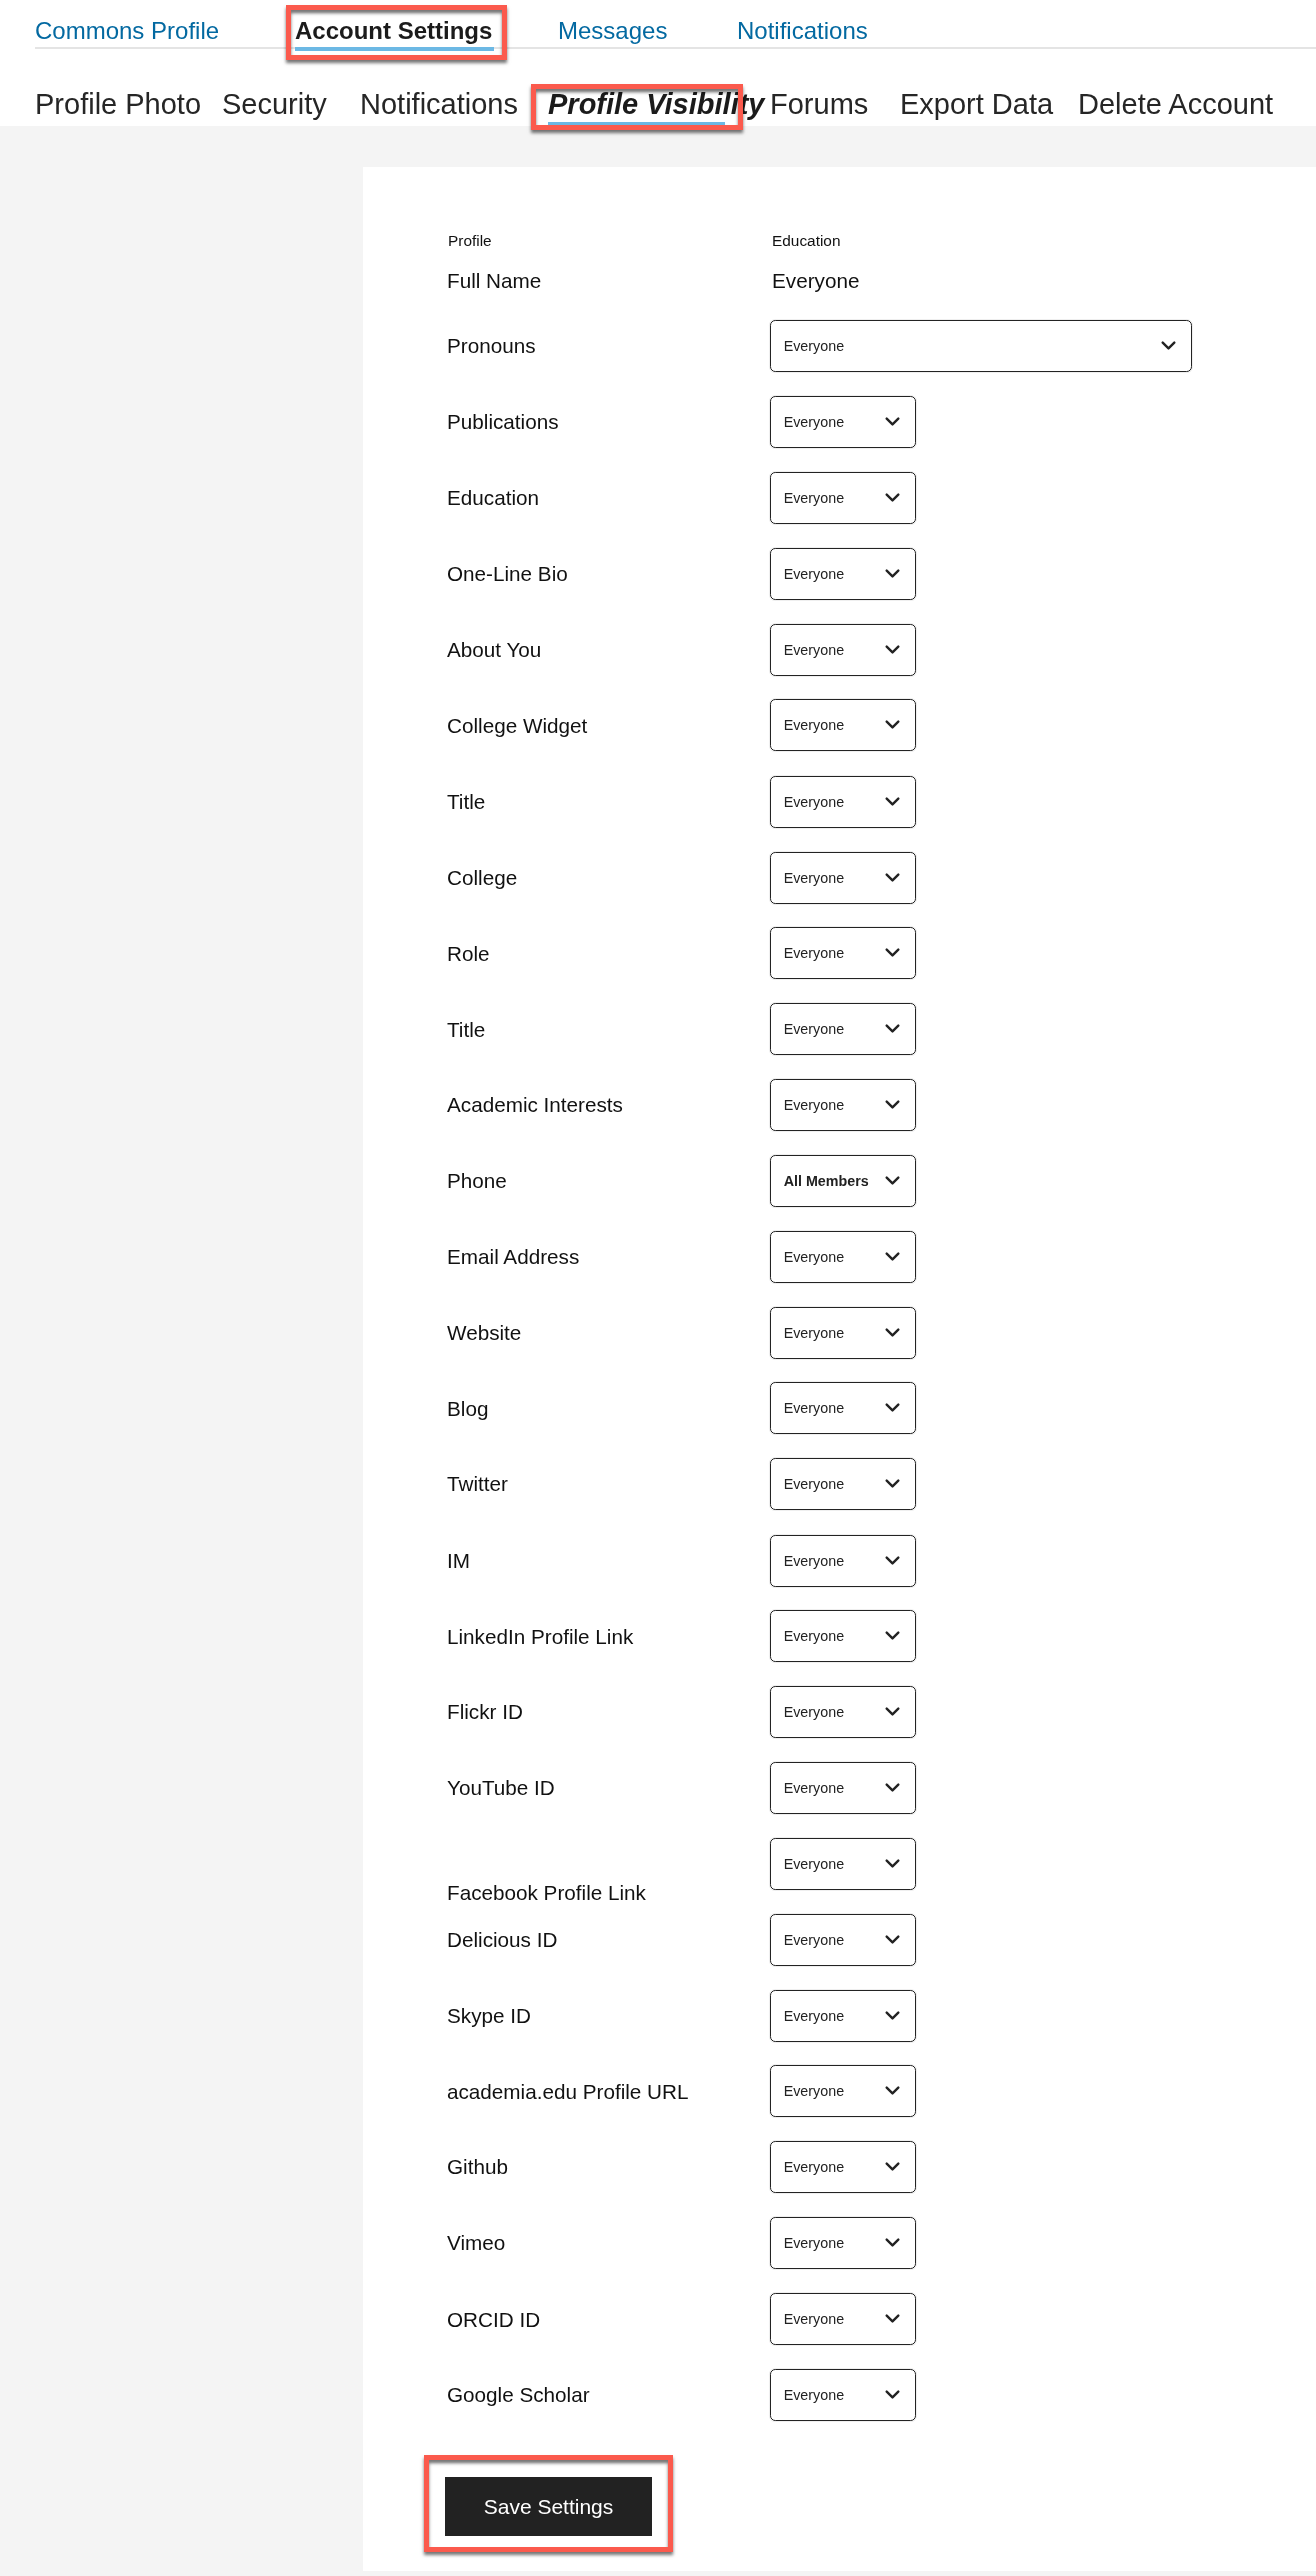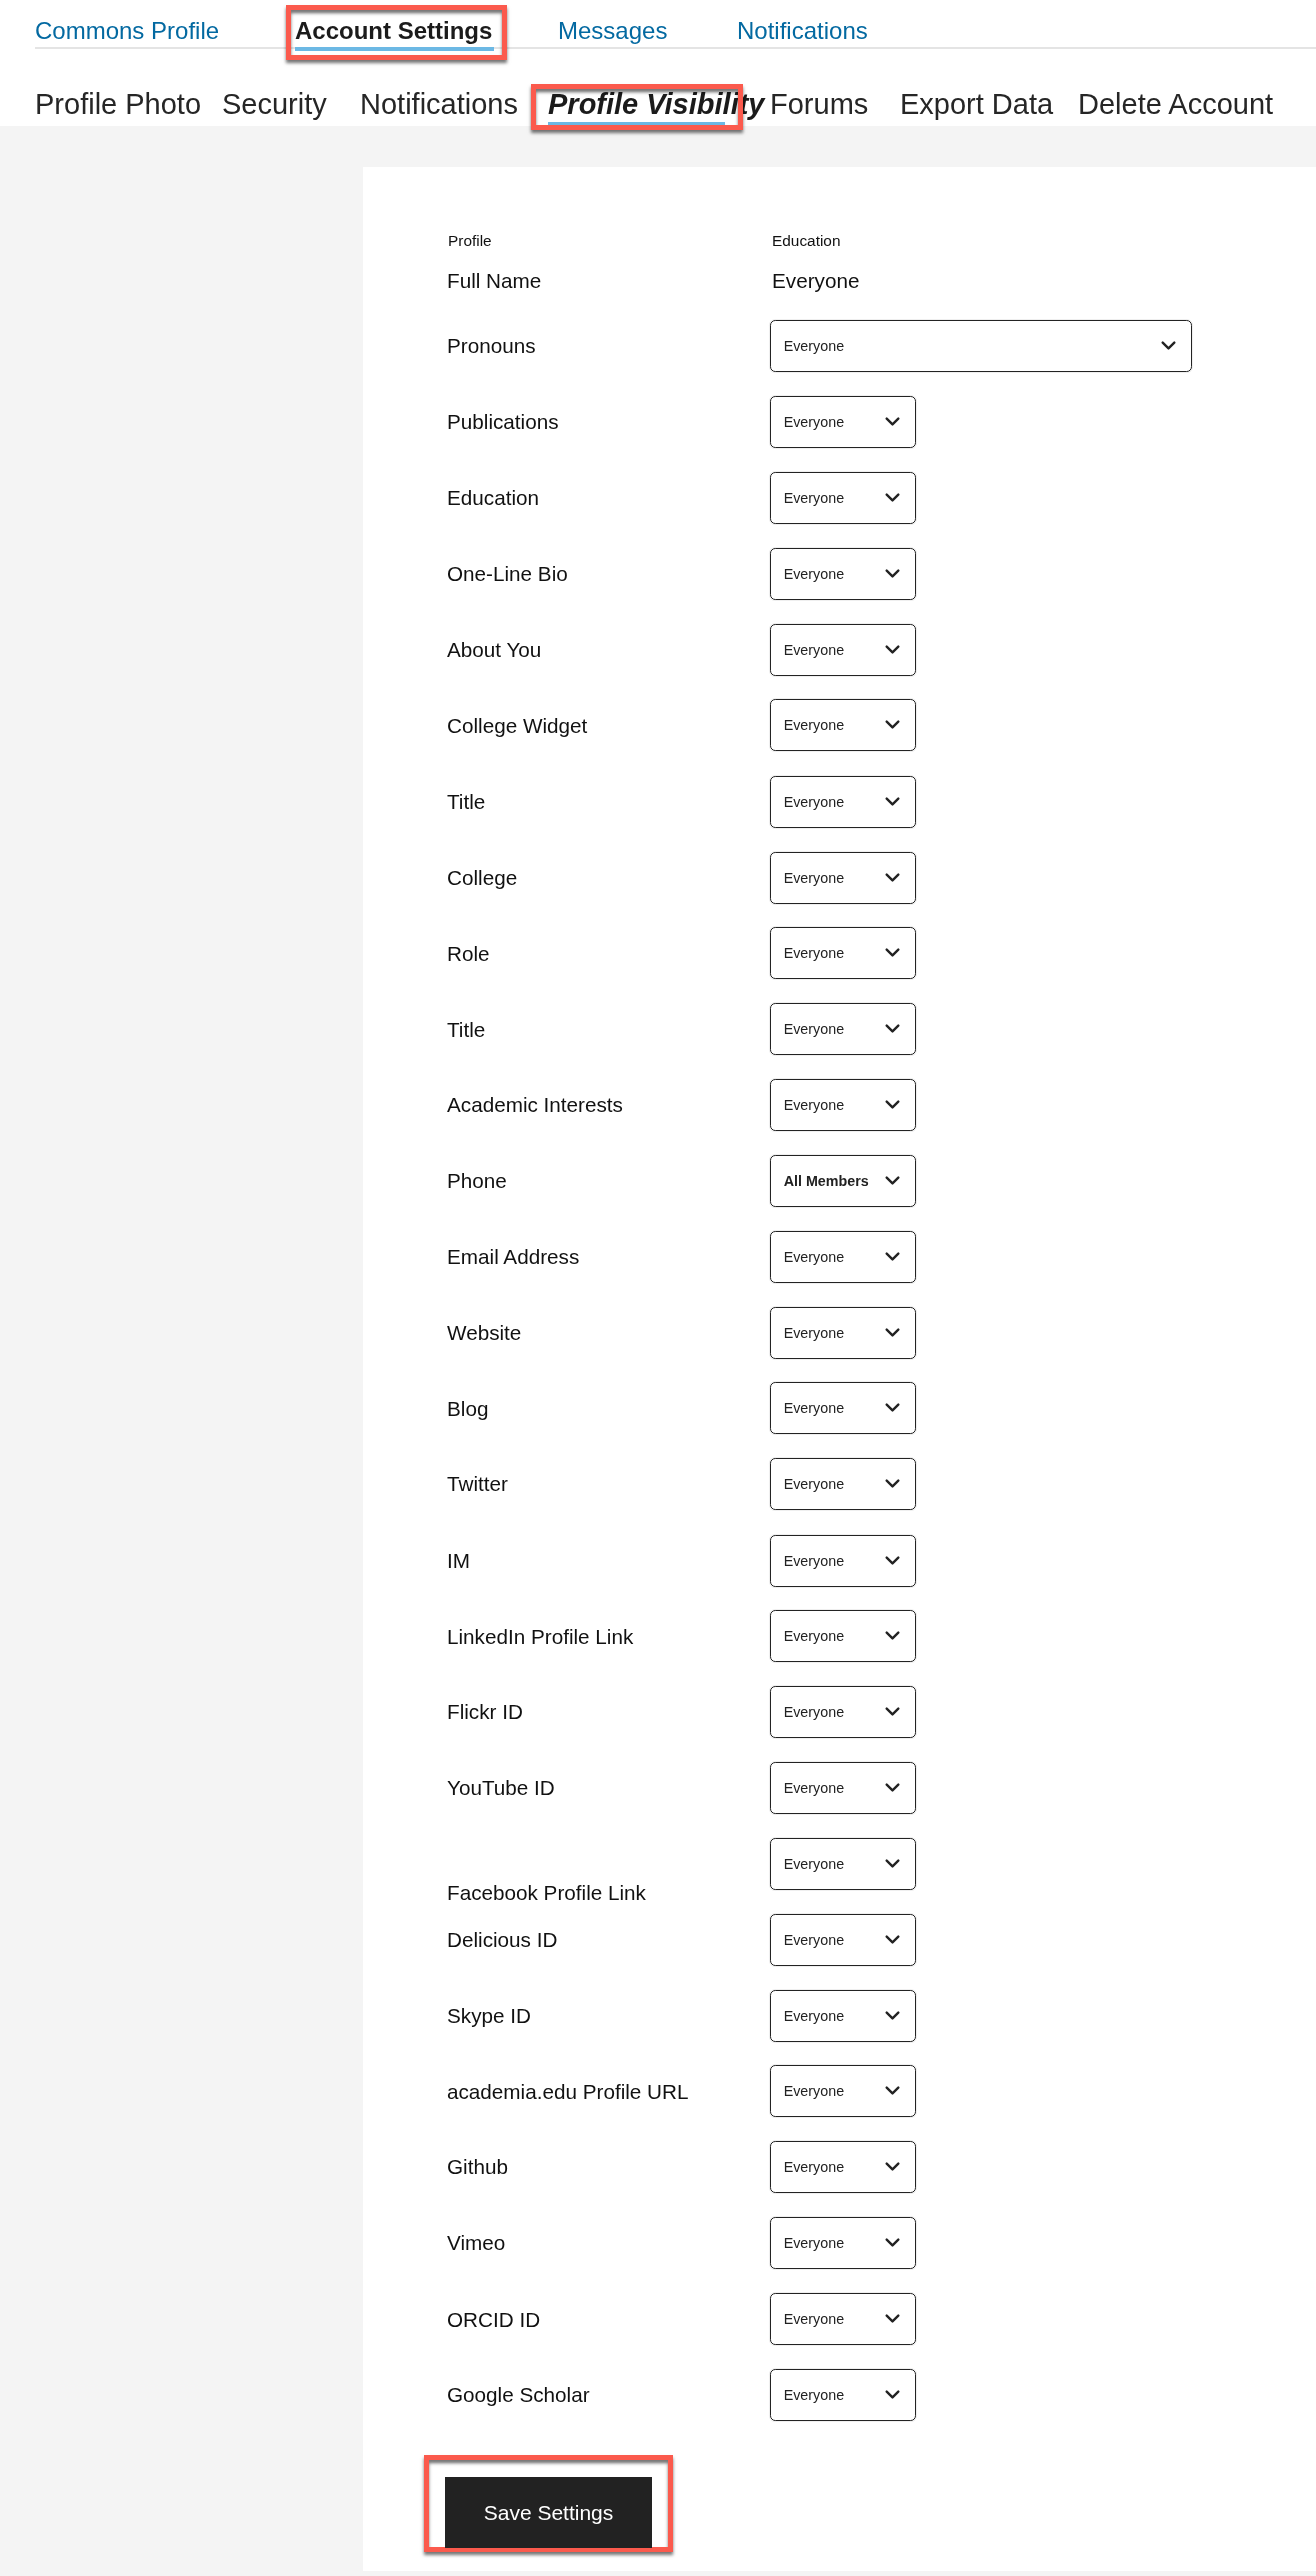--- a/index.html
+++ b/index.html
@@ -27,21 +27,21 @@
   .select {
     position: absolute; left: 770px; width: 146px; height: 52px; box-sizing: border-box;
     border: 1.3px solid #232323; border-radius: 5.3px; background: #fff; cursor: pointer;
     box-shadow: 0 0 0 1.1px #efefef;
   }
   .select.wide { width: 422px; }
   .select .val { position: absolute; left: 12.7px; top: 0; line-height: 50px; font-size: 14.3px; color: #222; white-space: nowrap; }
   .select .chev { position: absolute; right: 15px; top: 20px; width: 15px; height: 9.5px; }
 
   .save-btn {
-    position: absolute; left: 445px; top: 2477px; width: 207px; height: 71px;
+    position: absolute; left: 445px; top: 2477px; width: 207px; height: 59px;
     background: #222222; color: #ffffff; border: none; font-size: 21px;
     font-family: "Liberation Sans", "DejaVu Sans", sans-serif; cursor: pointer;
   }
 </style>
 </head>
 <body>
 
 <nav>
   <a class="topnav-item" style="left:35px">Commons Profile</a>
   <a class="topnav-item active" style="left:295px">Account Settings</a>

